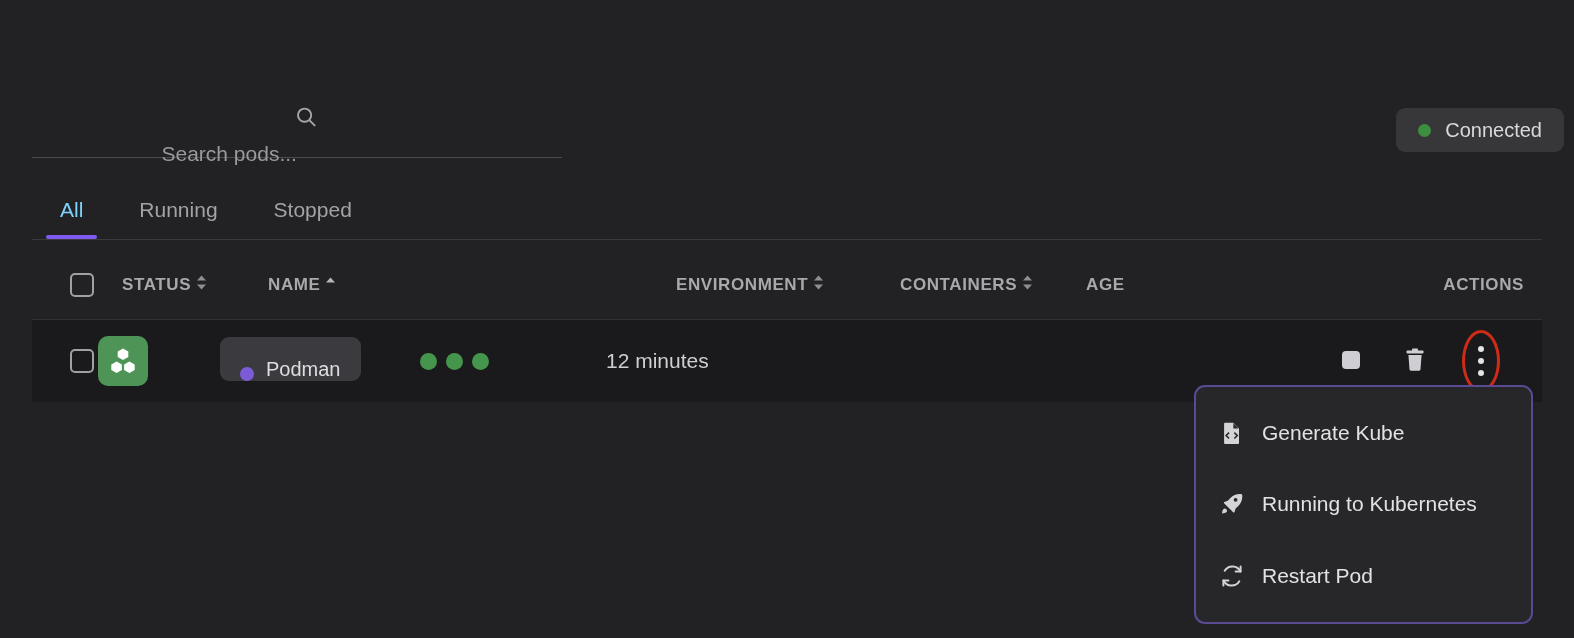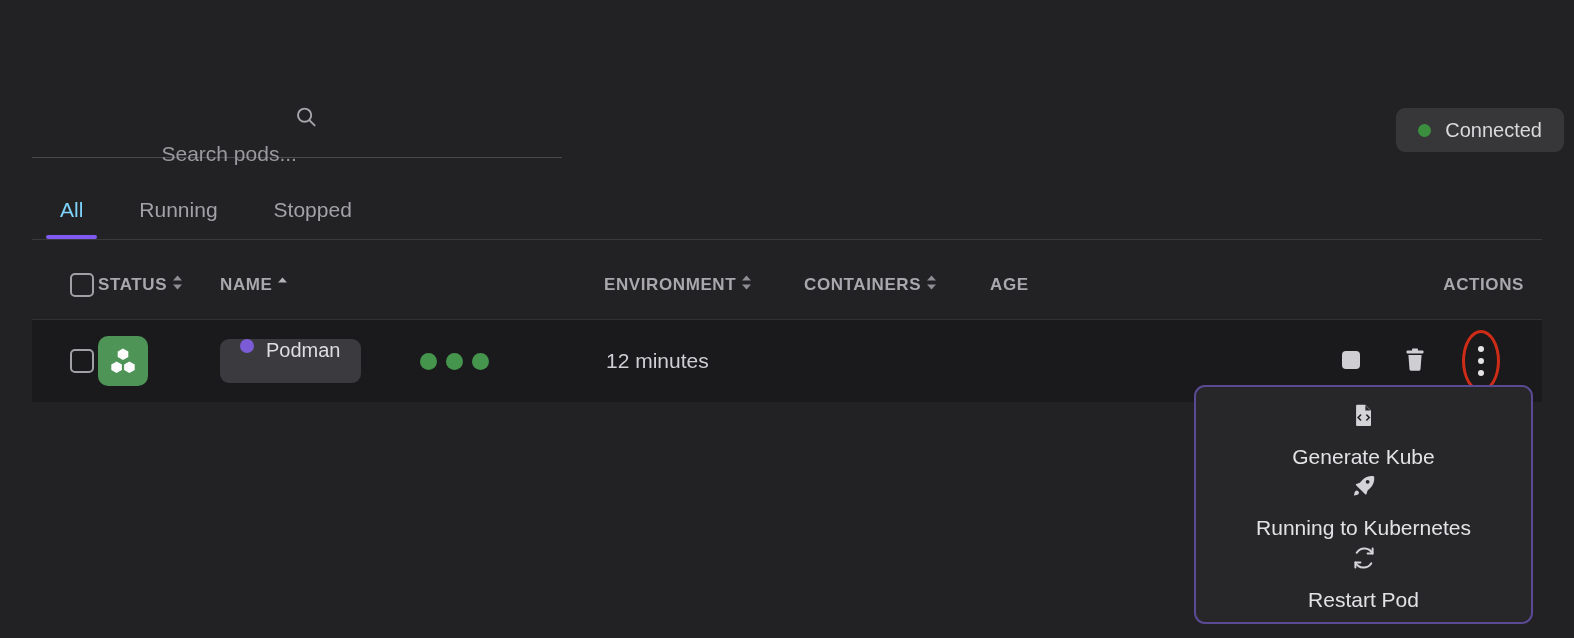--- a/index.html
+++ b/index.html
@@ -83,21 +83,21 @@
   .table { position: absolute; left: 32px; top: 250px; width: 1510px; }
   .thead {
     display: flex; align-items: center; height: 70px;
     border-bottom: 1px solid #313134;
   }
   .th {
     font-size: 17px; font-weight: bold; color: #a8a8ad;
     letter-spacing: 0.6px; display: flex; align-items: center; gap: 4px;
     white-space: nowrap;
   }
-  .th.sortable { cursor: pointer; }
+  .th.sortable { cursor: pointer; margin-left: 24px; }
   .col-check { width: 66px; display: flex; align-items: center; padding-left: 38px; flex:none;}
   .col-status { width: 122px; flex: none; }
   .col-name   { width: 384px; flex: none; }
   .col-env    { width: 200px; flex: none; }
   .col-cont   { width: 186px; flex: none; }
   .col-age    { width: 320px; flex: none; }
   .col-actions{ flex: 1; display: flex; justify-content: flex-end; padding-right: 18px; }
 
   .checkbox {
     width: 24px; height: 24px; border: 2px solid #a0a0a5;
@@ -110,21 +110,21 @@
   }
   .pod-icon {
     width: 50px; height: 50px; border-radius: 10px; background: #4e9457;
     display: flex; align-items: center; justify-content: center; flex: none;
   }
   .name-cell { display: flex; flex-direction: column; justify-content: center; }
   .pod-name { font-size: 22px; color: #f0f0f2; line-height: 1.25; }
   .pod-id { font-size: 19px; color: #9a9a9f; line-height: 1.3; }
 
   .env-badge {
-    display: inline-flex; align-items: flex-start; gap: 12px;
+    display: inline-flex; align-items: flex-end; gap: 12px;
     height: 44px; padding: 0 20px; background: #3b3b3f; border-radius: 9px;
   }
   .env-dot { width: 14px; height: 14px; border-radius: 50%; background: #7b5bd6; flex: none; }
   .env-label { font-size: 20px; color: #dedee1; }
 
   .cont-dots { display: flex; gap: 9px; align-items: center; }
   .cdot { width: 17px; height: 17px; border-radius: 50%; background: #45954d; }
 
   .age-text { font-size: 21px; color: #cfcfd3; }
 
@@ -147,21 +147,21 @@
   
   .dropdown {
     position: absolute; left: 1194px; top: 385px; width: 339px; height: 239px;
     background: #27272a; border: 2px solid #5a4a93; border-radius: 11px;
     padding: 10px 0; z-index: 20;
     display: flex; flex-direction: column; justify-content: space-around;
   }
   .menu-item {
     display: flex; align-items: center; gap: 18px;
     height: 60px; padding: 0 24px; cursor: pointer;
-    color: #e2e2e5; font-size: 21px; white-space: nowrap; flex-direction: column;
+    color: #e2e2e5; font-size: 21px; white-space: nowrap;
   }
   .menu-icon { width: 24px; height: 24px; flex: none; display: block; }
 </style>
 </head>
 <body>
 
 <div class="page">
 
 
   <div class="search-wrap">

